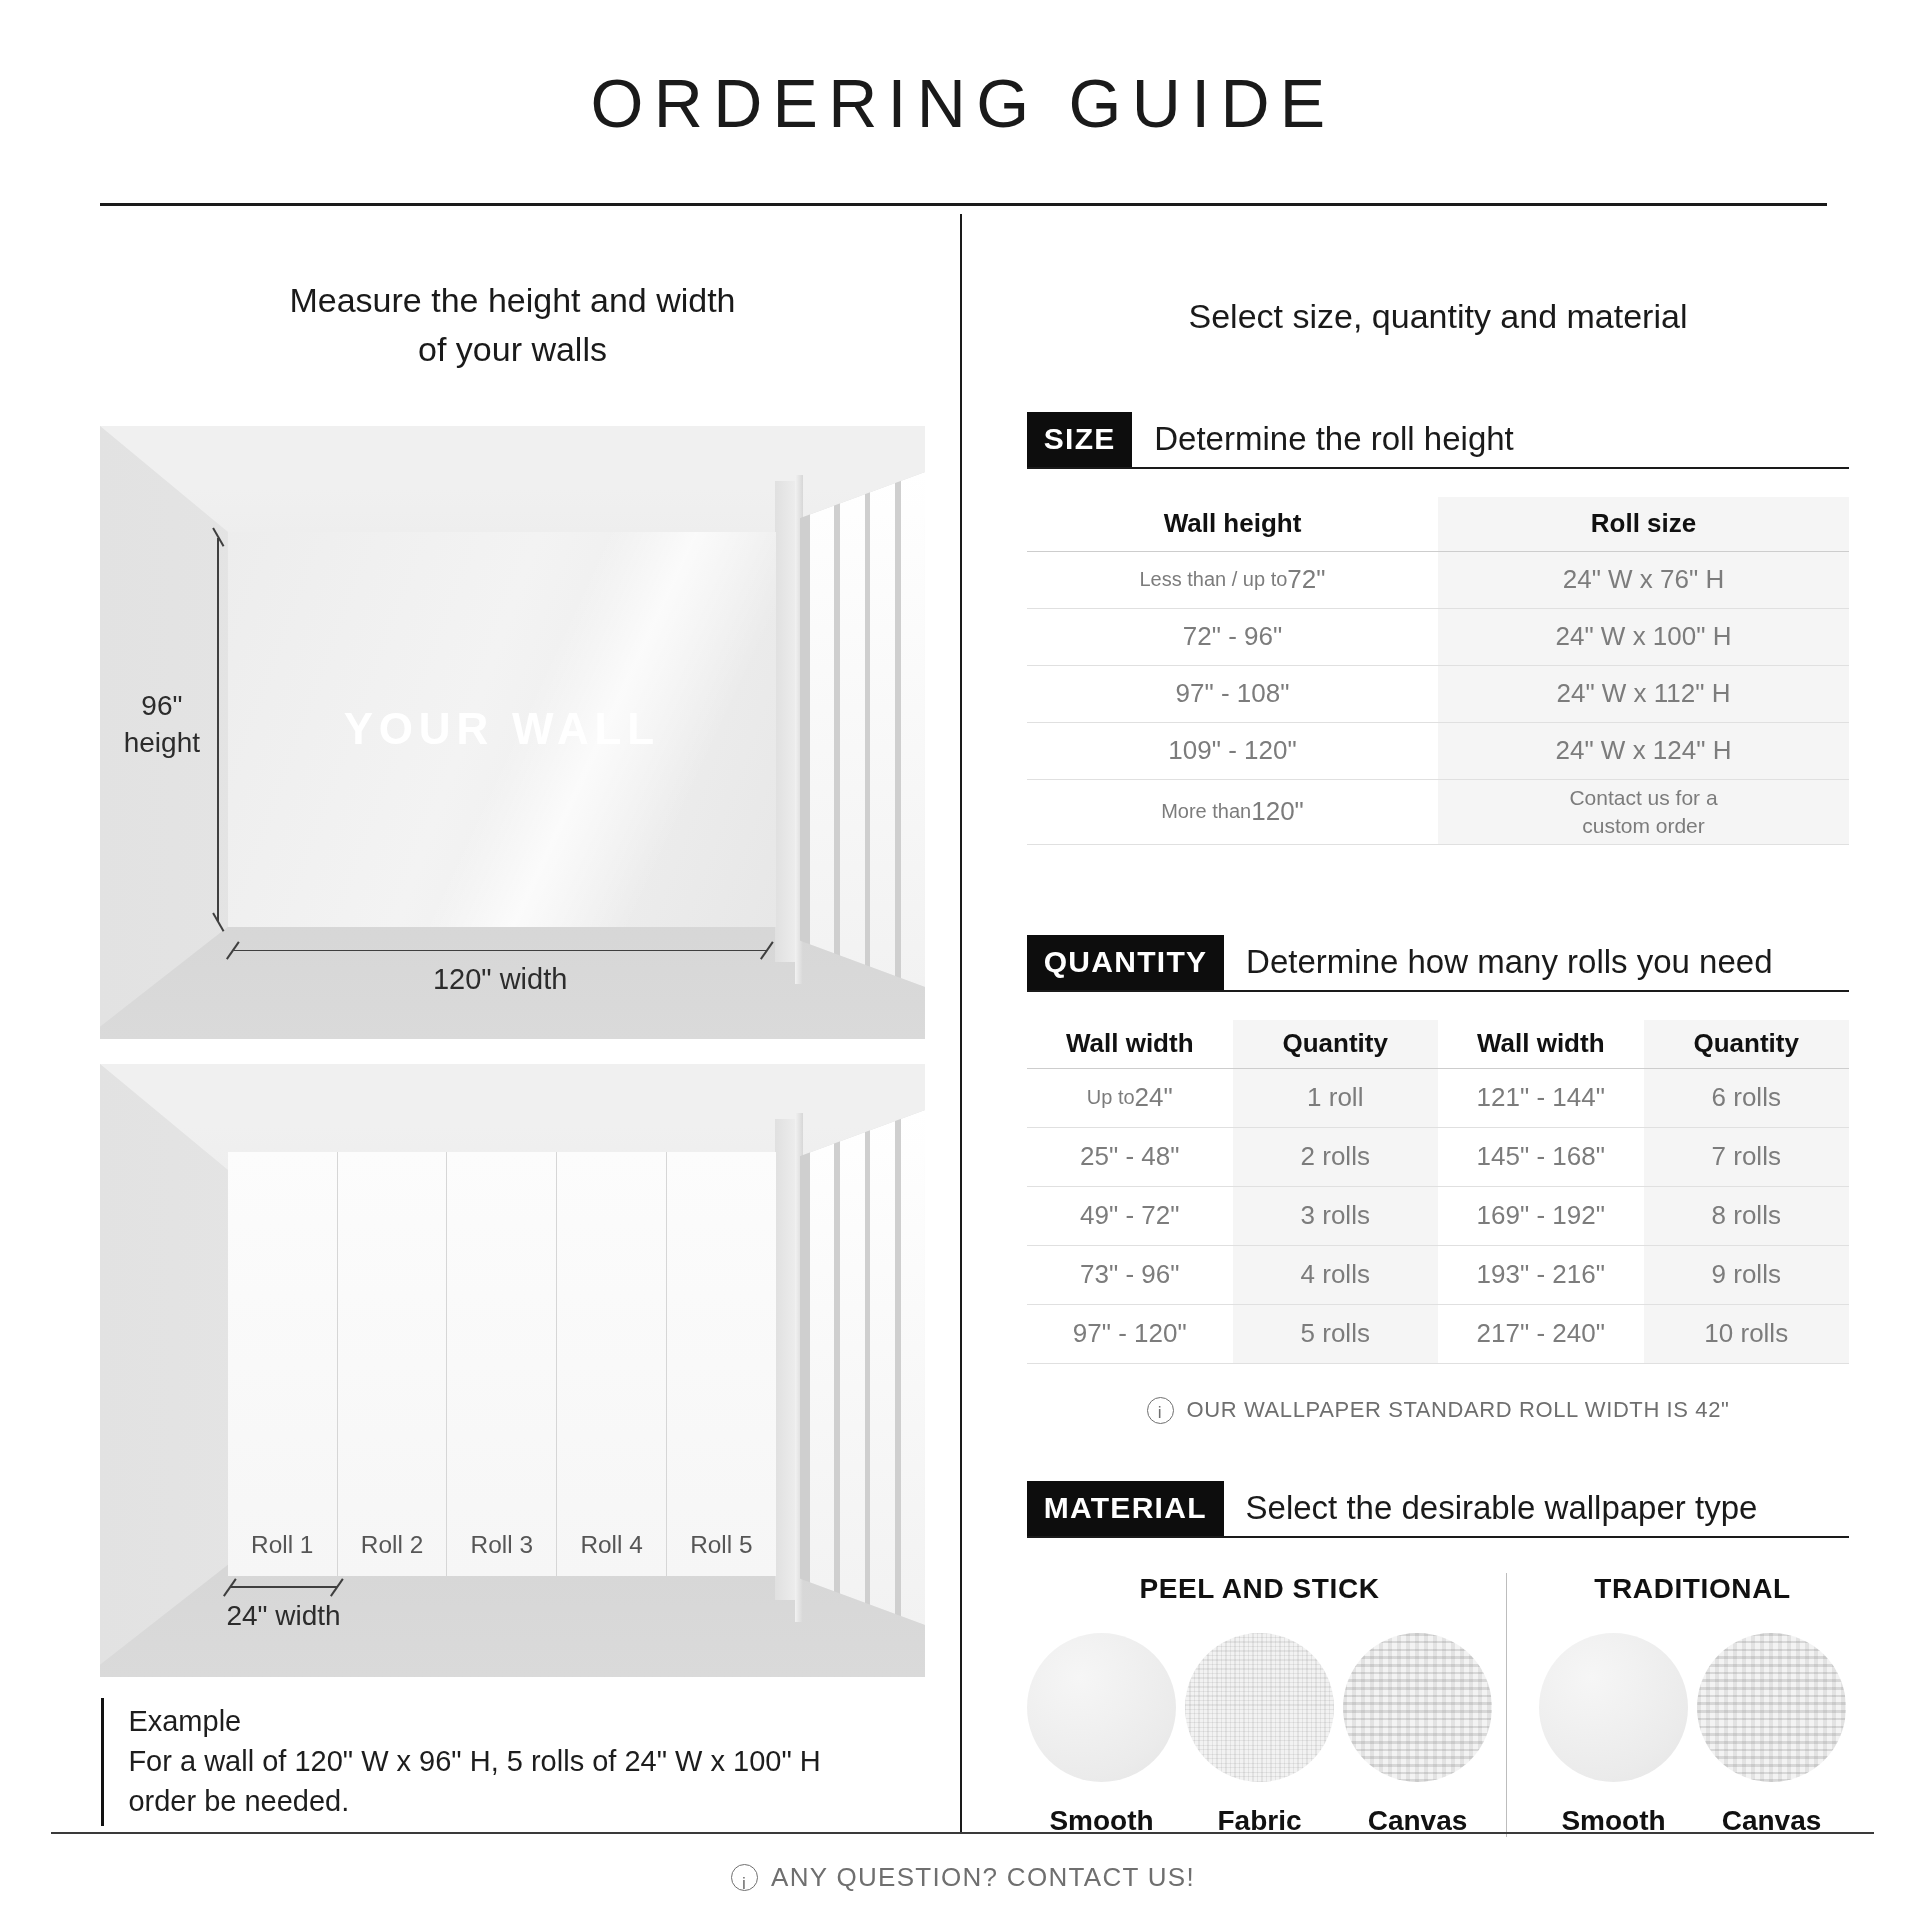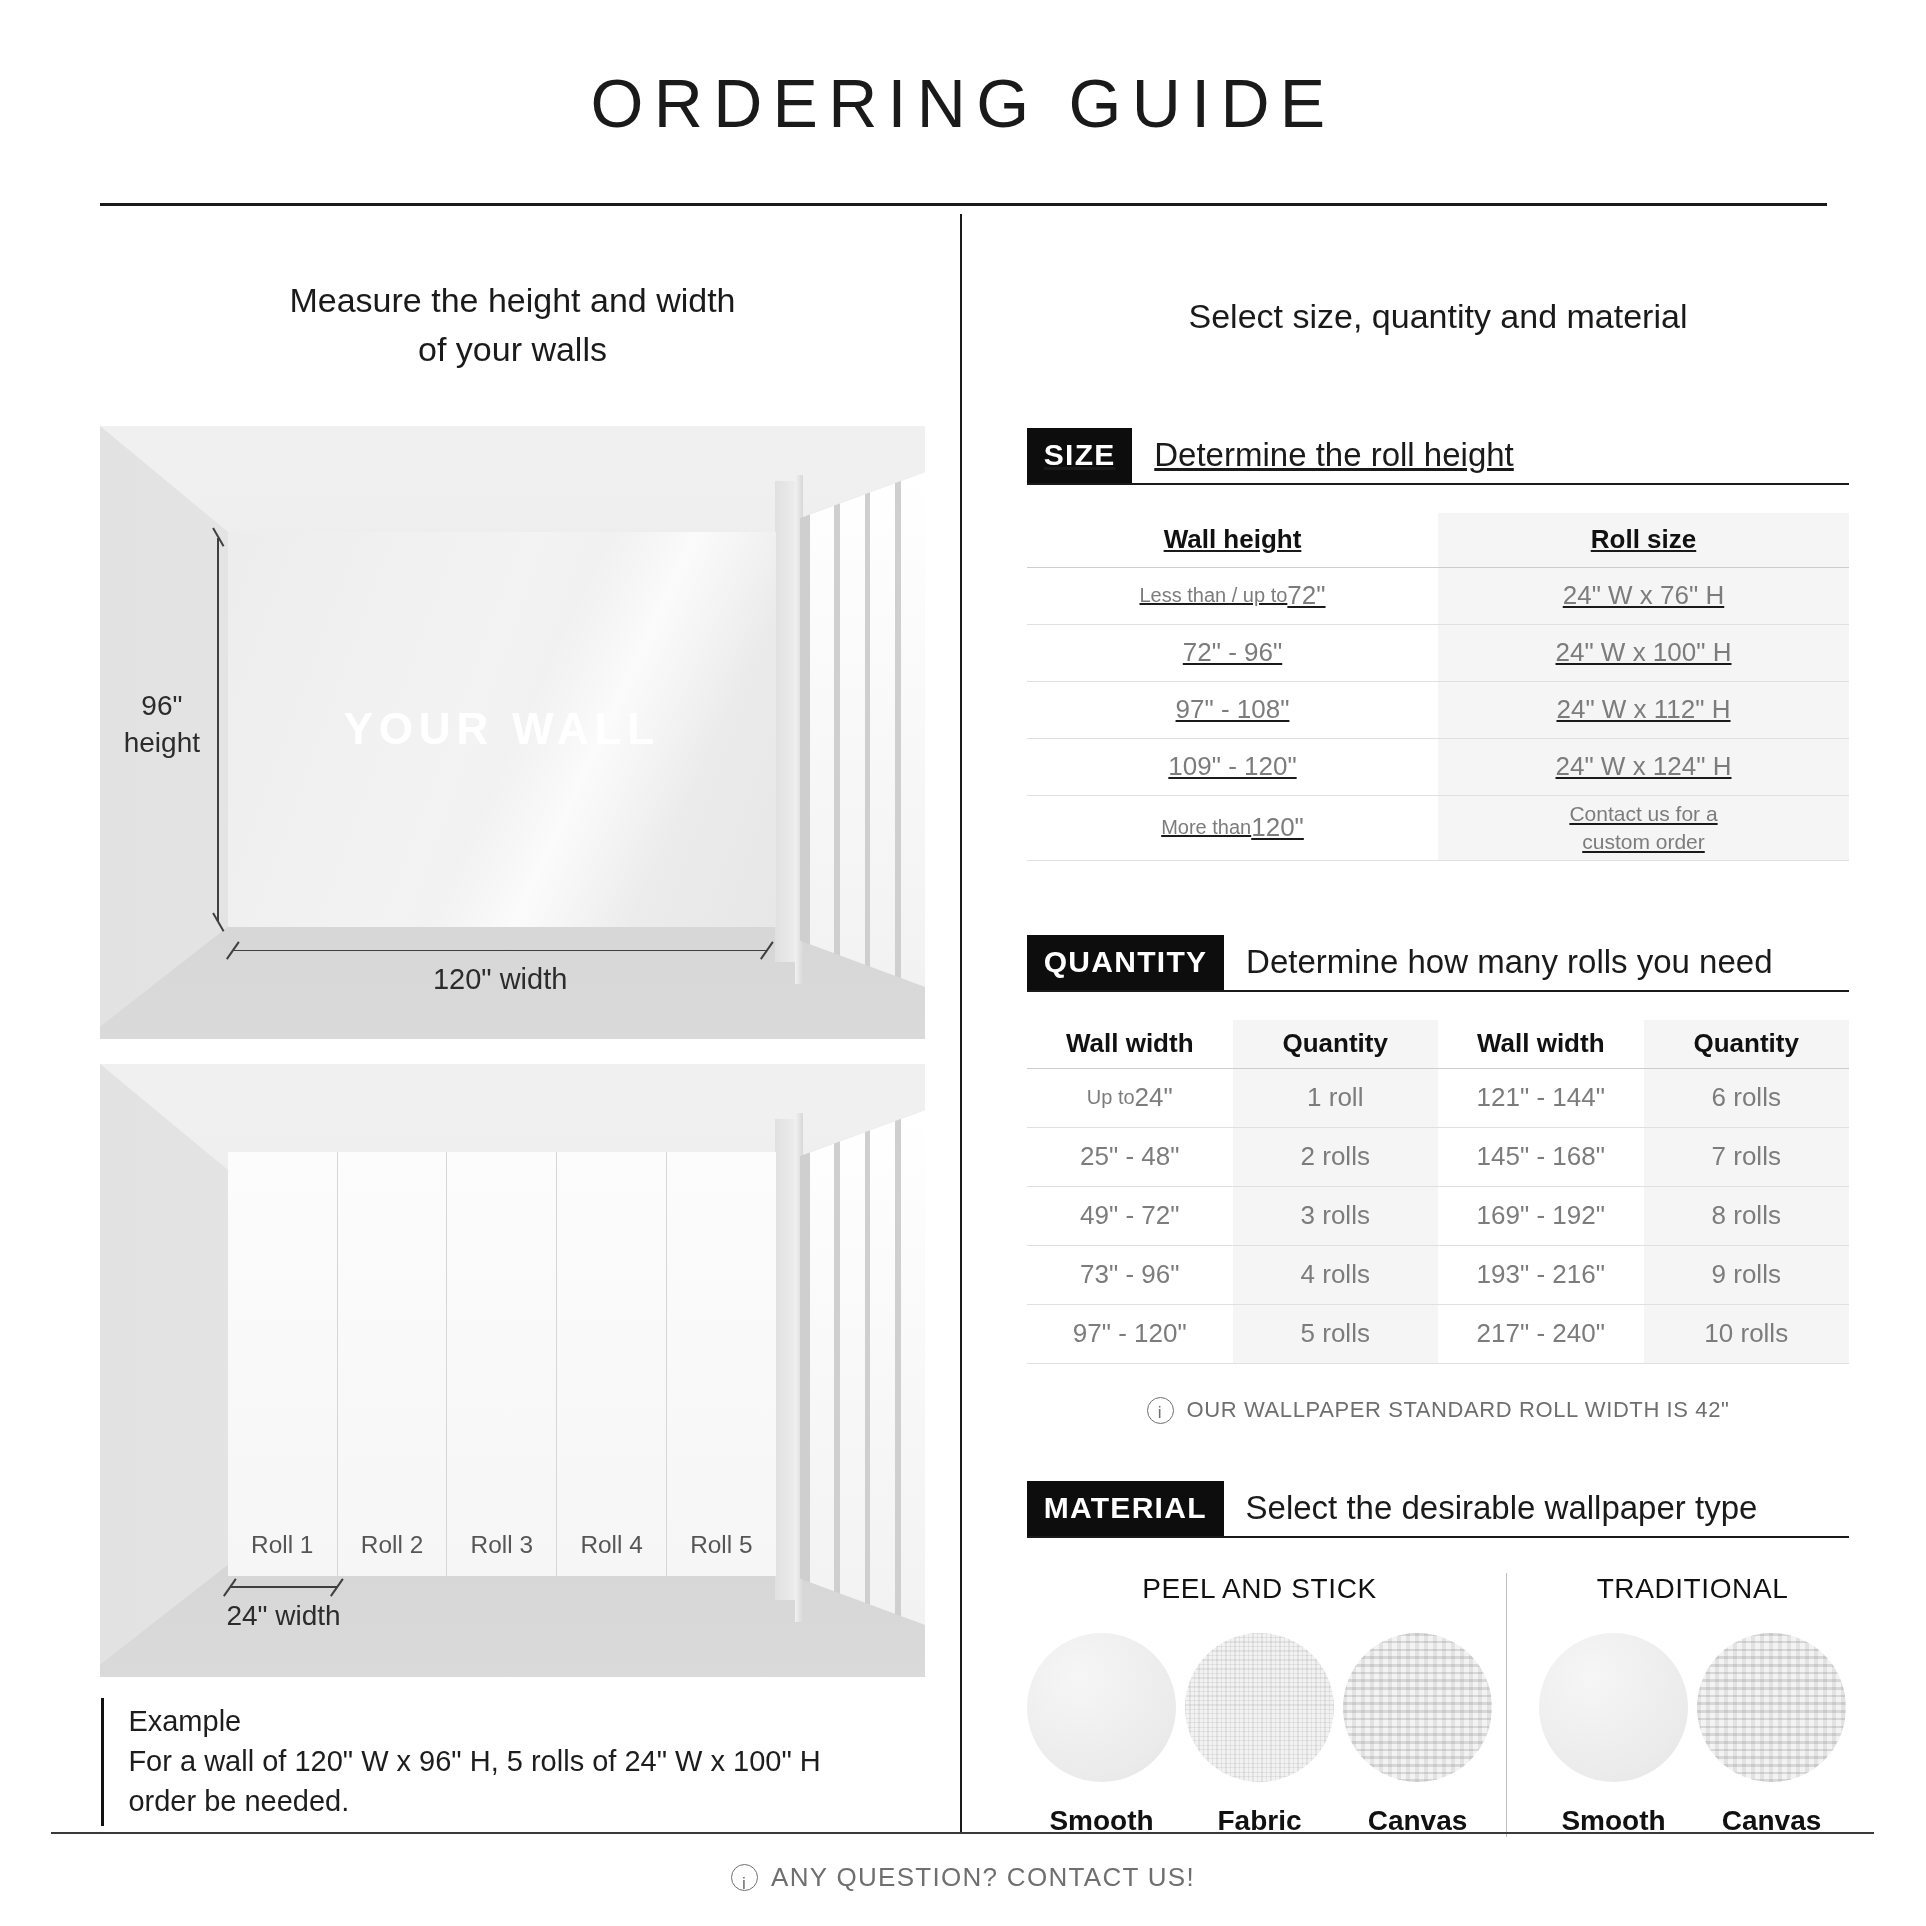--- a/index.html
+++ b/index.html
@@ -65,21 +65,21 @@
           background:#3f3f3f;transform:rotate(35deg);}
   .hline2::before{left:-1.3px;} .hline2::after{right:-1.3px;}
   .width-label2{left:14.5%;top:87.4%;width:15.5%;font-size:28px;}
 
   
   .example{position:absolute;left:101px;top:1698px;width:790px;border-left:3.2px solid #111;
            padding:2.6px 0 5.1px 24.4px;font-size:29px;line-height:40px;color:#1d1d1d;}
 
   
   .section{position:absolute;left:1027px;width:822px;}
-  #size-sec{top:428px;text-decoration:underline;} #qty-sec{top:935px;} #mat-sec{top:1481px;}
+  #size-sec{top:412px;} #qty-sec{top:935px;} #mat-sec{top:1481px;}
   .sec-head{display:flex;align-items:stretch;border-bottom:2.6px solid var(--ink);}
   .badge{background:var(--badge,#0d0d0d);color:#fff;font-size:30px;font-weight:600;
          letter-spacing:1.3px;padding:10.3px 16.7px;display:flex;align-items:center;}
   .sec-title{font-size:33px;color:var(--ink);margin-left:22px;display:flex;align-items:center;}
 
   .tbl{margin-top:28px;}
   .s-row{display:grid;grid-template-columns:1fr 1fr;}
   .s-cell{display:flex;align-items:center;justify-content:center;text-align:center;
           min-height:56px;font-size:26px;color:var(--muted,#7c7c7c);}
   .s-cell.rollcol{background:var(--light,#f5f5f5);}
@@ -102,21 +102,21 @@
   .note{margin-top:33px;display:flex;align-items:center;justify-content:center;gap:13px;
         font-size:22px;letter-spacing:0.6px;color:#6f6f6f;}
   .icon-info{width:27px;height:27px;border:1.9px solid #6f6f6f;border-radius:50%;
         box-sizing:border-box;flex:0 0 auto;text-align:center;}
   .icon-info::before{content:"i";font-size:17.3px;line-height:23px;color:#6f6f6f;}
 
   
   .mat-groups{display:flex;margin-top:35px;}
   .mat-group{display:flex;flex-direction:column;align-items:center;}
   .mat-group + .mat-group{border-left:1.9px solid #bdbdbd;margin-left:14px;padding-left:32px;}
-  .mat-label{font-size:28px;font-weight:400;letter-spacing:0.6px;color:#111;margin-bottom:28px;}
+  .mat-label{font-size:28px;font-weight:700;letter-spacing:0.6px;color:#111;margin-bottom:28px;}
   .swatch-row{display:flex;gap:9px;justify-content:flex-end;}
   .swatch-item{display:flex;flex-direction:column;align-items:center;}
   .swatch{width:149px;height:149px;border-radius:50%;}
   .tex-smooth{background:radial-gradient(circle at 35% 30%,#f6f6f6,#ebebeb 70%,#e4e4e4);}
   .tex-fabric{background-color:#f2f2f2;background-image:
       repeating-linear-gradient(0deg,rgba(120,120,120,.13) 0 1.3px,transparent 1.3px 4.5px),
       repeating-linear-gradient(90deg,rgba(120,120,120,.13) 0 1.3px,transparent 1.3px 4.5px);}
   .tex-canvas{background-color:#f3f3f3;background-image:
       repeating-linear-gradient(0deg,rgba(105,105,105,.20) 0 2.6px,transparent 2.6px 7.7px),
       repeating-linear-gradient(90deg,rgba(105,105,105,.12) 0 3.9px,transparent 3.9px 9px);}

